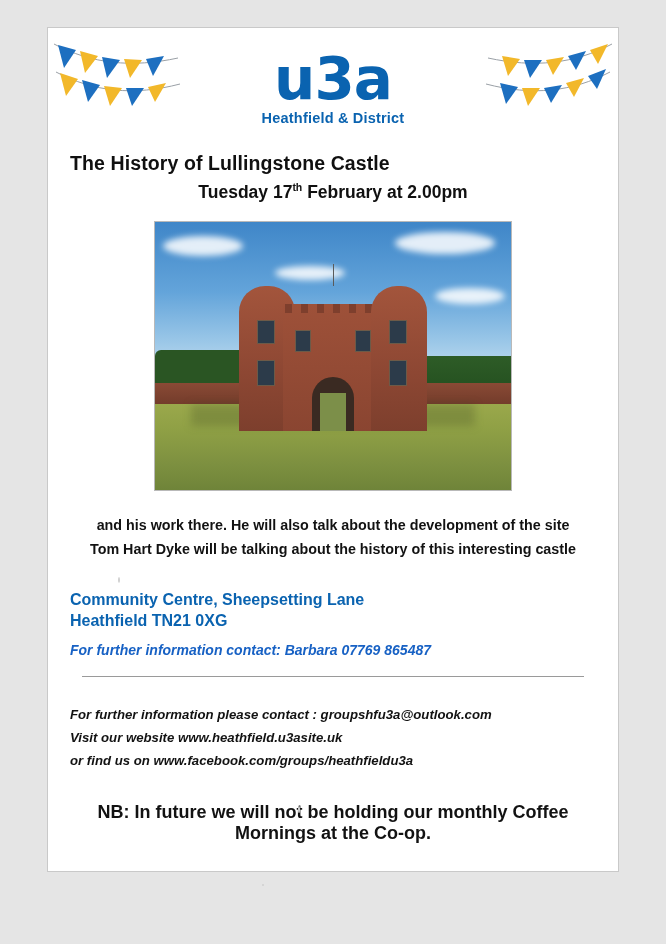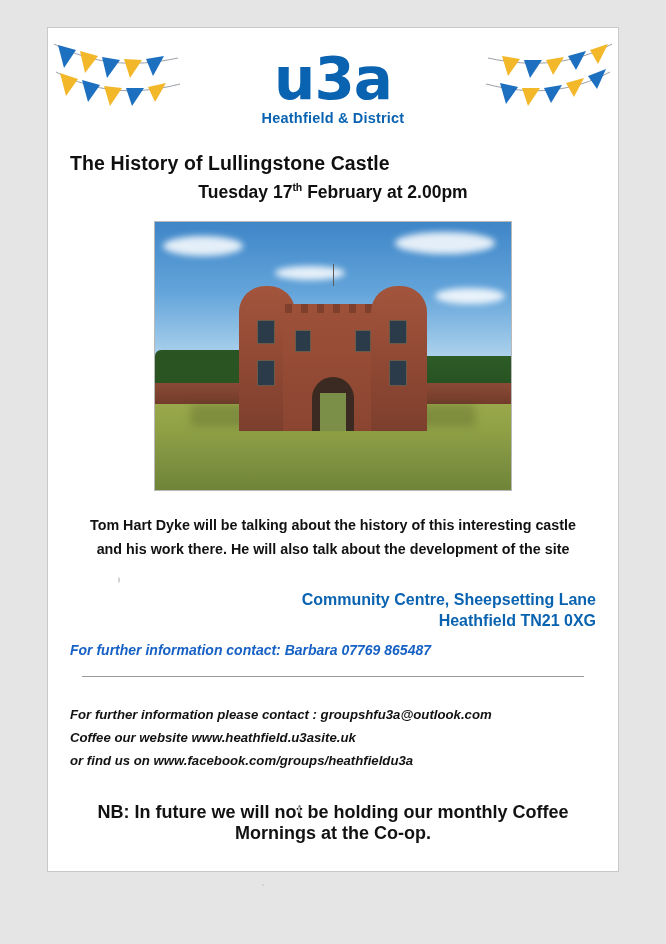--- a/index.html
+++ b/index.html
@@ -232,21 +232,21 @@
   .body-text {
     text-align: center;
     margin-top: 22px;
     font-family: "Liberation Sans", sans-serif;
     font-weight: bold;
     font-size: 14.3px;
     line-height: 24px;
     color: #121212;
   }
   .venue {
-    text-align: right;
+    text-align: left;
     margin-top: 28px;
     font-family: "Liberation Sans", sans-serif;
     font-weight: bold;
     font-size: 16px;
     line-height: 21px;
     color: #0a63b0;
   }
   .contact-line {
     text-align: left;
     margin-top: 11px;
@@ -367,35 +367,35 @@
             </div>
           </div>
           <div class="tower right">
             <div class="win" style="left:18px; top:34px; width:18px; height:24px;"></div>
             <div class="win" style="left:18px; top:74px; width:18px; height:26px;"></div>
           </div>
         </div>
       </div>
 
       <div class="body-text">
+        <div>and his work there.  He will also talk about the development of the site</div>
         <div>Tom Hart Dyke will be talking about the history of this interesting castle</div>
-        <div>and his work there.  He will also talk about the development of the site</div>
       </div>
 
       <div class="venue">
         <div>Community Centre, Sheepsetting Lane</div>
         <div>Heathfield TN21 0XG</div>
       </div>
       <div class="contact-line">For further information contact:  Barbara 07769 865487</div>
 
       <div class="divider"></div>
 
       <div class="footer-text">
         <div>For further information please contact :  groupshfu3a@outlook.com</div>
-        <div>Coffee our website www.heathfield.u3asite.uk</div>
+        <div>Visit our website www.heathfield.u3asite.uk</div>
         <div>or find us on www.facebook.com/groups/heathfieldu3a</div>
       </div>
 
       <div class="nb">NB:  In future we will not be holding our monthly Coffee Mornings at the Co-op.</div>
 
     </div>
   </div>
 
   <div class="speck" style="left:118px; top:577px; width:2px; height:6px;"></div>
   <div class="speck" style="left:298px; top:806px; width:2px; height:7px;"></div>

